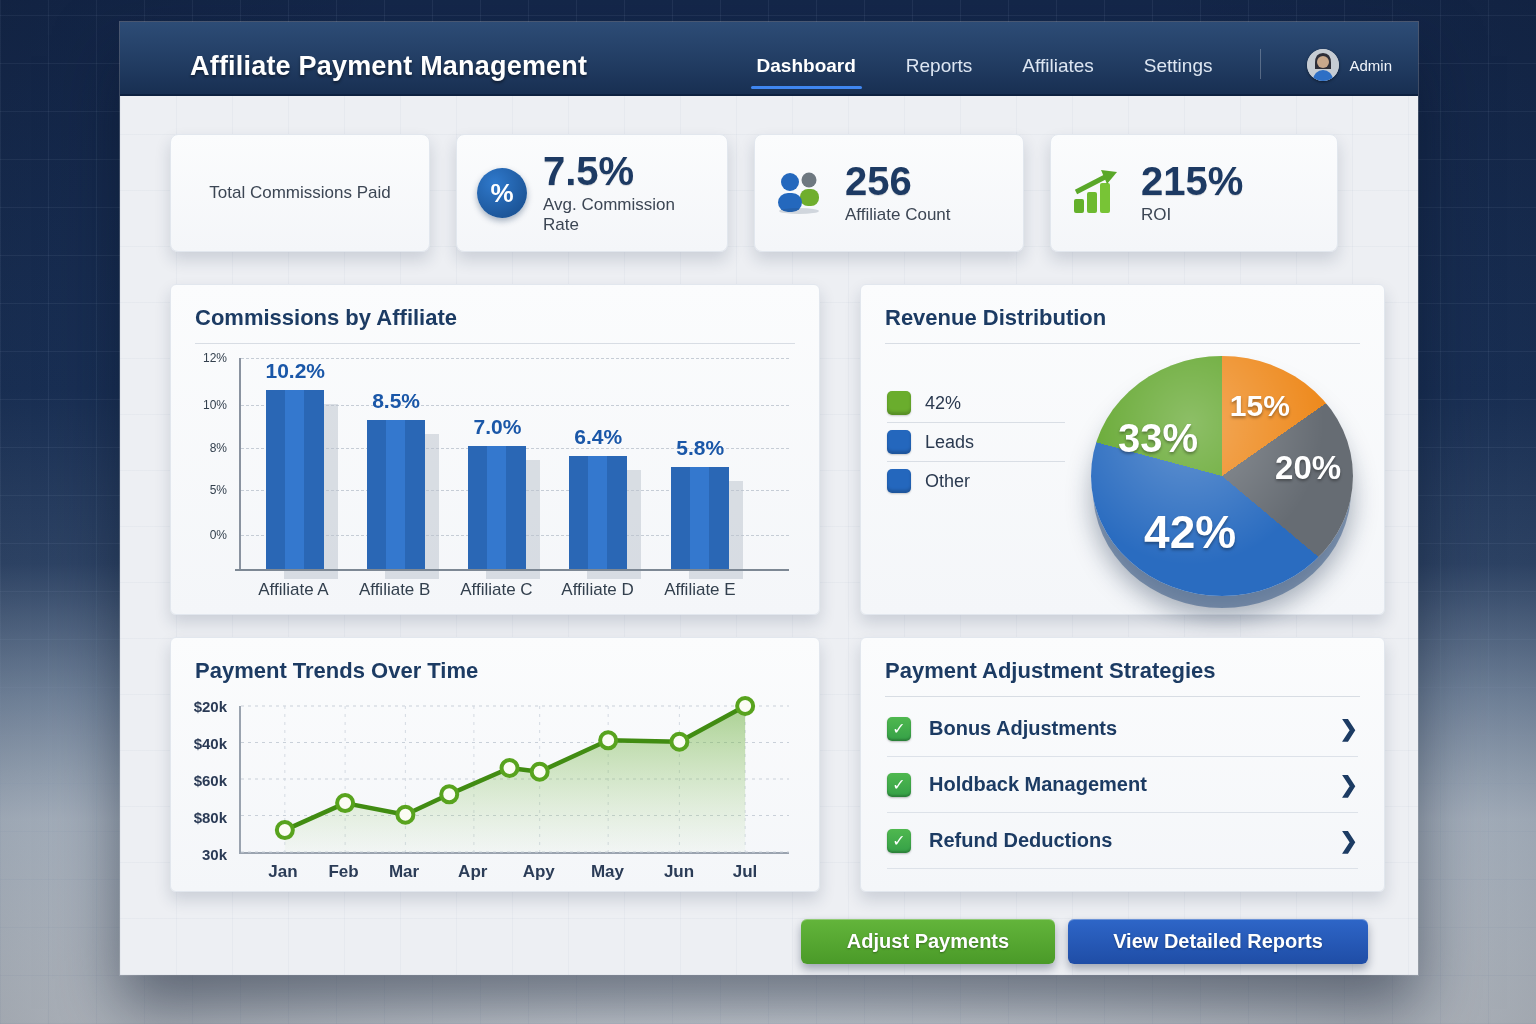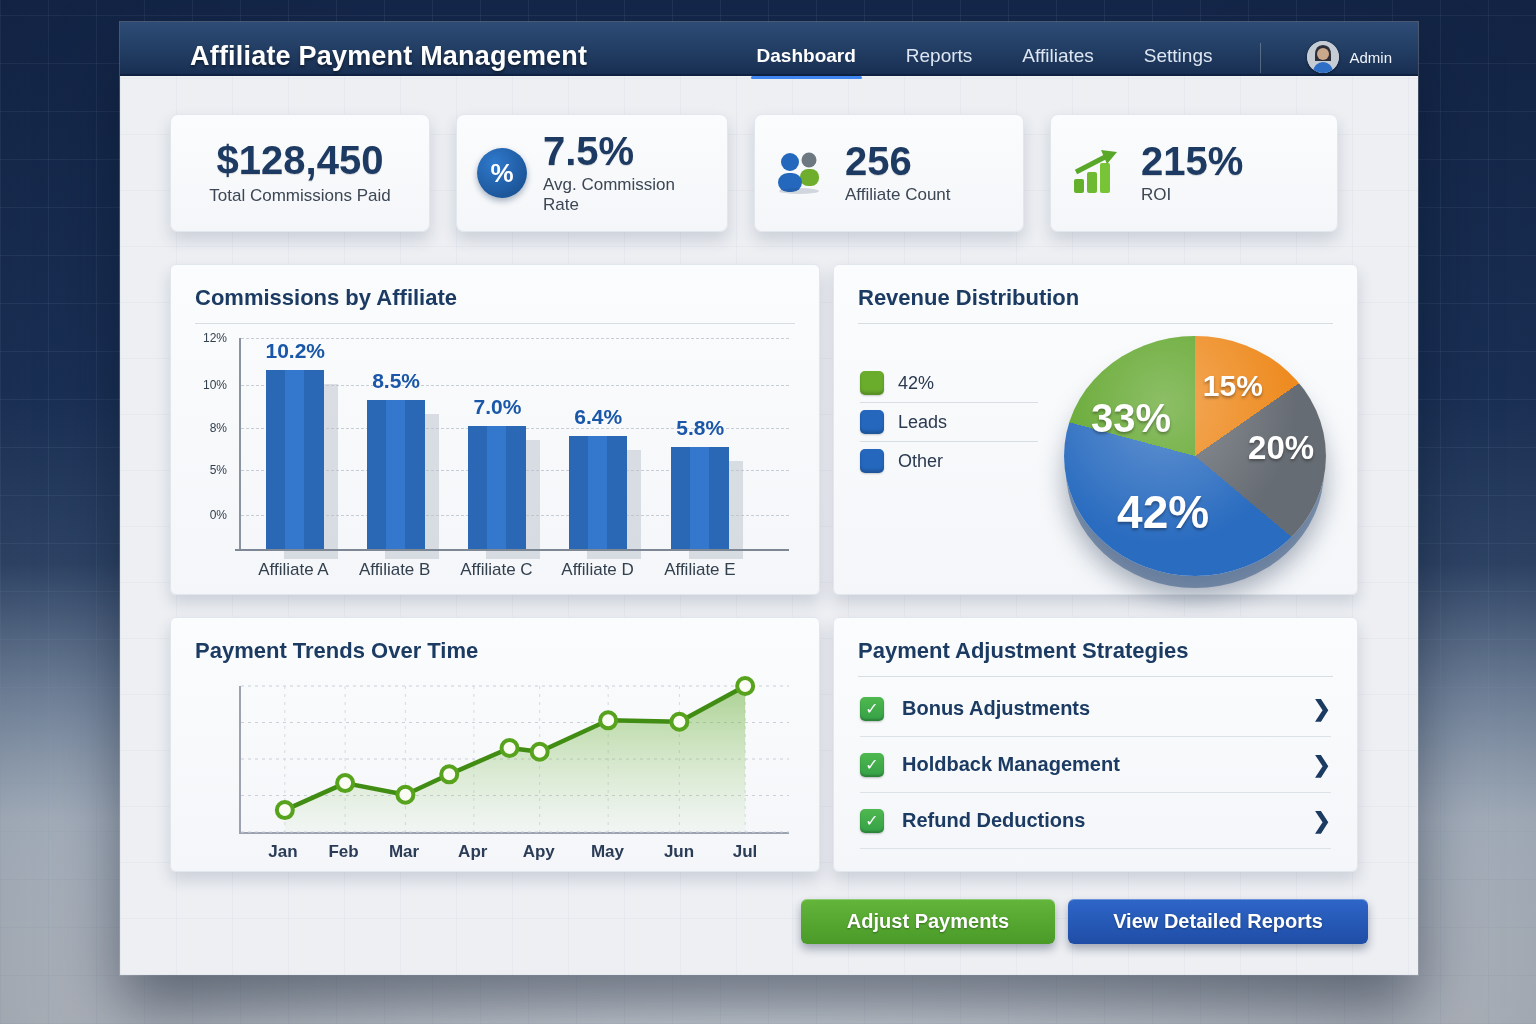--- a/index.html
+++ b/index.html
@@ -23,27 +23,27 @@
     background:#edeff3; box-shadow:0 34px 60px rgba(8,18,38,.5), 0 0 0 1px rgba(255,255,255,.25);
   }
   .stage::before { content:""; position:absolute; inset:0; pointer-events:none;
     background:
       repeating-linear-gradient(90deg, rgba(120,140,170,.06) 0 1px, transparent 1px 56px),
       repeating-linear-gradient(0deg, rgba(120,140,170,.06) 0 1px, transparent 1px 56px);
   }
 
   
   .navbar {
-    position:relative; height:54px; display:flex; align-items:center;
+    position:relative; height:74px; display:flex; align-items:center;
     background:linear-gradient(180deg,#2d4c76 0%,#223d63 55%,#182f52 100%);
     border-bottom:2px solid #0e2140; padding:16px 26px 0 70px;
   }
   .app-title { color:#fff; font-size:27px; font-weight:bold; letter-spacing:.2px;
     text-shadow:0 2px 3px rgba(0,0,0,.45); }
-  .nav-items { margin-left:auto; display:flex; align-items:flex-end; gap:46px; }
+  .nav-items { margin-left:auto; display:flex; align-items:flex-start; gap:46px; }
   .nav-item { color:#dde6f2; font-size:19px; cursor:pointer; position:relative; padding:6px 2px; }
   .nav-item.active { color:#fff; font-weight:bold; }
   .nav-item.active::after { content:""; position:absolute; left:-4px; right:-4px; bottom:-6px;
     height:3px; background:#3f86f0; border-radius:2px; }
   .nav-sep { width:1px; height:30px; background:rgba(255,255,255,.25); }
   .user-chip { display:flex; align-items:center; gap:10px; }
   .avatar { width:32px; height:32px; border-radius:50%; overflow:hidden;
     background:radial-gradient(circle at 50% 35%, #d7dbe0, #aeb5bd); box-shadow:0 1px 3px rgba(0,0,0,.5); }
   .user-name { color:#f0f4fa; font-size:15px; }
 
@@ -59,21 +59,21 @@
   .kpi-card.centered { flex-direction:column; justify-content:center; gap:6px; }
   .kpi-text { display:flex; flex-direction:column; gap:4px; }
   .kpi-value { font-size:40px; font-weight:bold; color:#1d3a63; line-height:1;
     text-shadow:0 1px 1px rgba(0,0,0,.15); }
   .kpi-label { font-size:17px; color:#3c4654; }
   .icon-circle { width:50px; height:50px; border-radius:50%; flex:0 0 auto;
     background:radial-gradient(circle at 35% 30%, #2f79cc, #1c5598 75%);
     color:#fff; font-size:26px; font-weight:bold; display:flex; align-items:center; justify-content:center;
     box-shadow:0 3px 6px rgba(10,40,80,.35); }
 
-  .charts-row { display:grid; grid-template-columns:650px 525px; gap:13px; margin-top:32px; }
+  .charts-row { display:grid; grid-template-columns:650px 525px; gap:40px; margin-top:32px; }
   .panel { border-radius:6px; position:relative; }
   .panel-title { font-size:22px; font-weight:bold; color:#1c3b63; padding:20px 24px 12px 24px; }
   .panel-divider { height:1px; background:#d8dde4; margin:0 24px; }
 
   
   .bar-panel { height:331px; }
   .bar-chart { position:relative; margin:14px 26px 0 18px; height:246px; }
   .bc-yaxis { position:absolute; left:0; top:0; width:46px; height:211px; }
   .bc-tick { position:absolute; right:8px; transform:translateY(-50%); font-size:12px; color:#33404e; }
   .bc-plot { position:absolute; left:50px; right:4px; top:0; height:211px;
@@ -162,21 +162,20 @@
         </div>
         <div class="user-name">Admin</div>
       </div>
     </div>
   </div>
 
   <div class="content">
 
     <div class="kpi-row">
       <div class="card kpi-card centered">
-        <div class="kpi-value">$128,450</div>
         <div class="kpi-label">Total Commissions Paid</div>
       </div>
       <div class="card kpi-card">
         <div class="icon-circle">%</div>
         <div class="kpi-text">
           <div class="kpi-value">7.5%</div>
           <div class="kpi-label">Avg. Commission Rate</div>
         </div>
       </div>
       <div class="card kpi-card">
@@ -287,20 +286,27 @@
               <div class="pie-label" style="left: 25%; top: 33%; font-size: 40px;">33%</div>
             </div>
         </div>
       </div>
     </div>
 
     <div class="charts-row" style="margin-top:22px;">
       <div class="card panel line-panel">
         <div class="panel-title">Payment Trends Over Time</div>
         <div class="line-chart">
+          <div class="lc-yaxis">
+              <div class="lc-tick" style="top: 0%;">$20k</div>
+              <div class="lc-tick" style="top: 25%;">$40k</div>
+              <div class="lc-tick" style="top: 50%;">$60k</div>
+              <div class="lc-tick" style="top: 75%;">$80k</div>
+              <div class="lc-tick" style="top: 100%;">30k</div>
+            </div>
           <div class="lc-plot">
               <svg width="548" height="146">
                 <defs>
                   <linearGradient id="areaGrad" x1="0" y1="0" x2="0" y2="1">
                     <stop offset="0" stop-color="rgba(106,175,60,0.55)"></stop>
                     <stop offset="1" stop-color="rgba(150,200,110,0.04)"></stop>
                   </linearGradient>
                 </defs>
                 <line x1="0" x2="548" y1="0" y2="0" stroke="#c9d0d9" stroke-dasharray="3 4"></line>
                 <line x1="0" x2="548" y1="36.5" y2="36.5" stroke="#c9d0d9" stroke-dasharray="3 4"></line>

